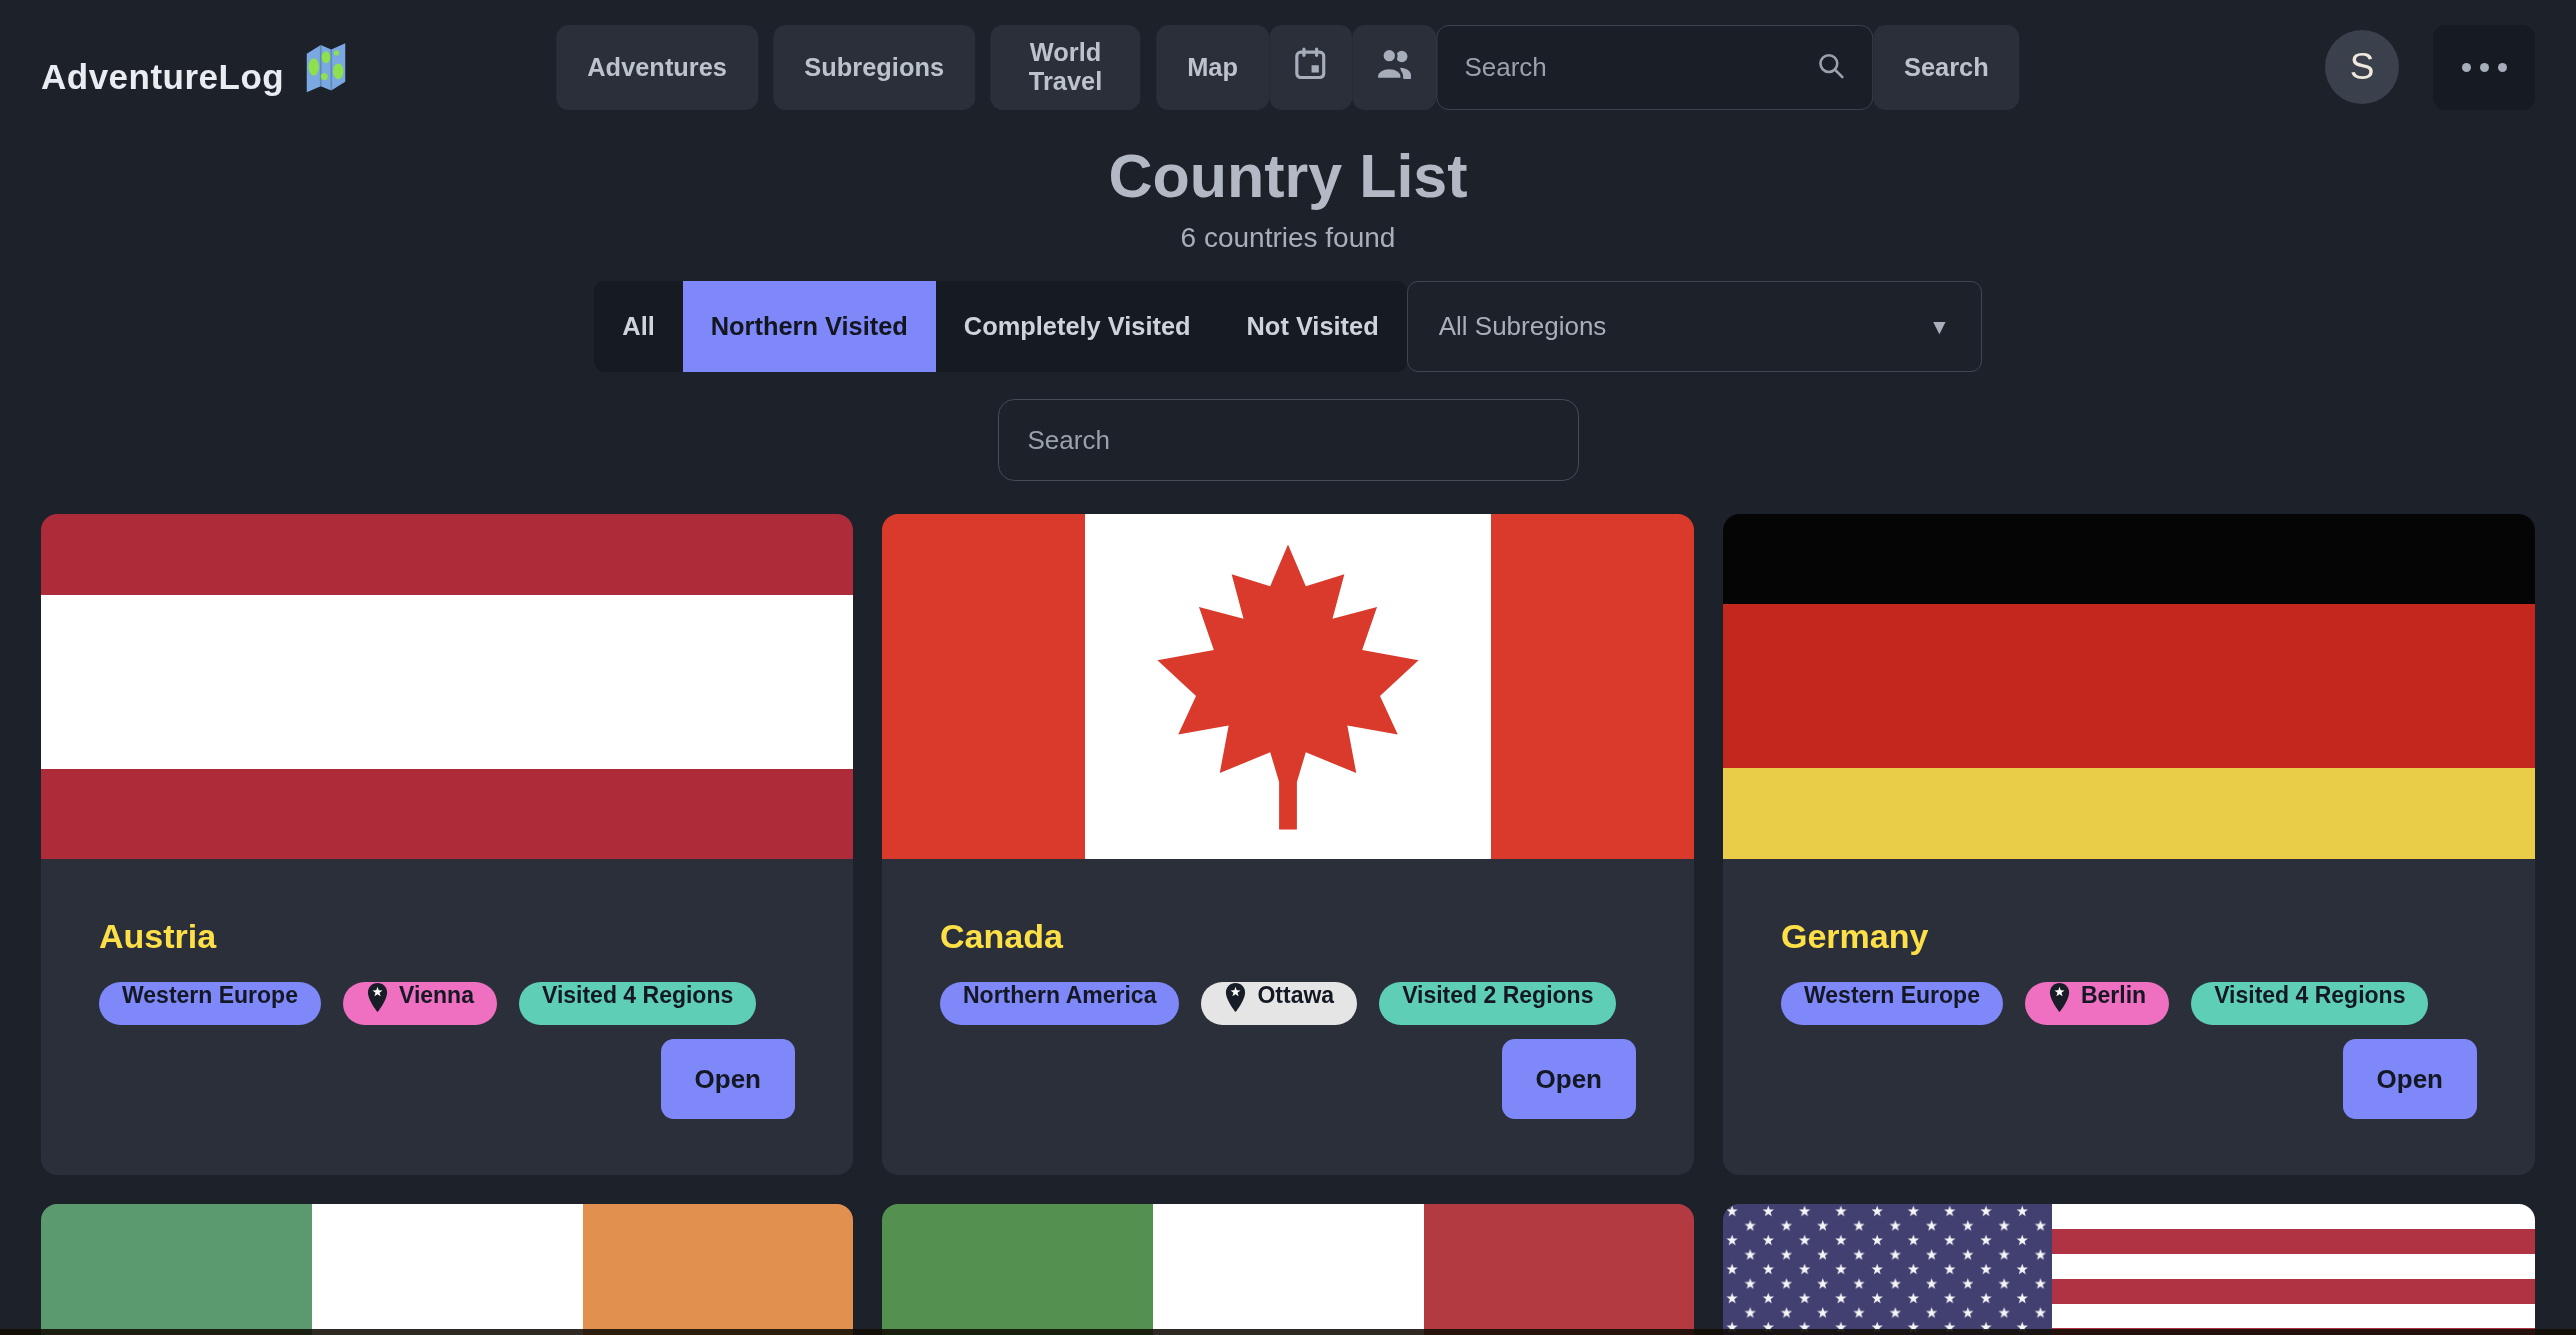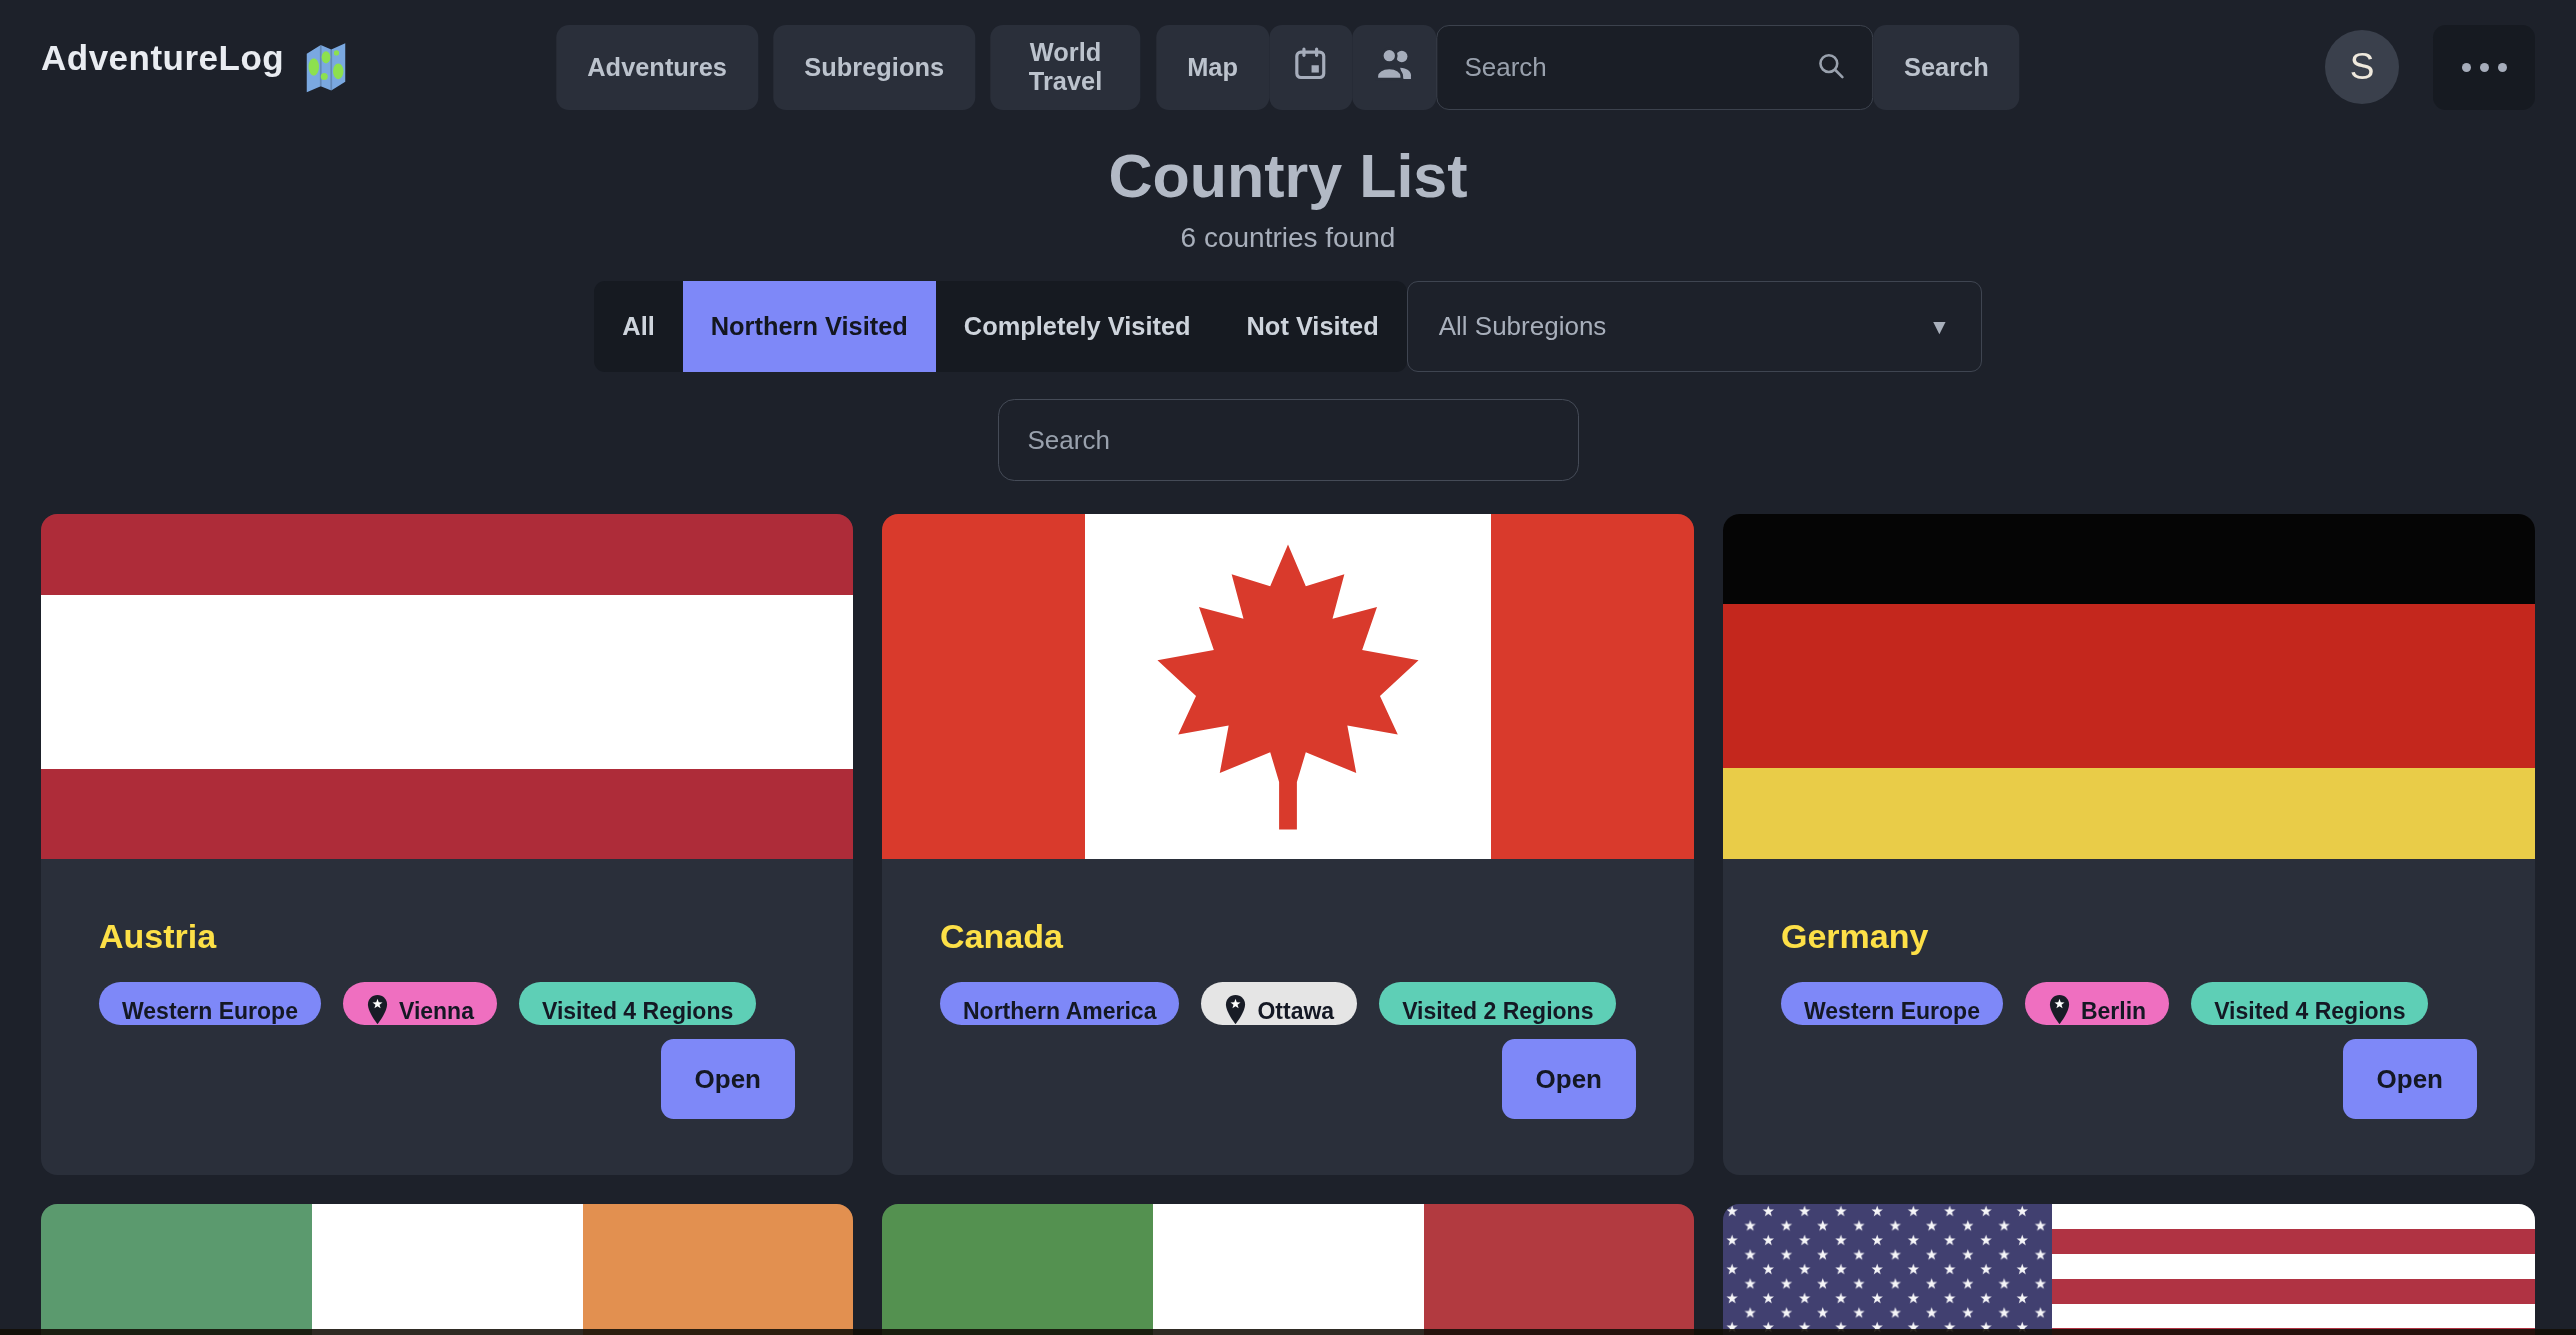--- a/index.html
+++ b/index.html
@@ -4,21 +4,21 @@
 <style>
   html,body{margin:0;padding:0;}
   body{
     width:2576px;height:1335px;overflow:hidden;
     background:#1d212a;
     font-family:"Liberation Sans", sans-serif;
     position:relative;
   }
   
   .navbar{height:134px;display:flex;align-items:center;padding:0 41px;position:relative;}
-  .brand{display:flex;align-items:flex-start;gap:14px;}
+  .brand{display:flex;align-items:flex-end;gap:14px;}
   .brand-name{font-size:35px;font-weight:700;color:#e9ecf1;letter-spacing:0.5px;cursor:pointer;}
   .nav-center{position:absolute;left:50%;transform:translateX(-50%);display:flex;align-items:center;gap:0;}
   .btn{background:#2a2f3a;border:none;border-radius:12.7px;height:85px;display:flex;align-items:center;justify-content:center;
        color:#bcc3cd;font-size:25.4px;font-weight:600;padding:0 31px;cursor:pointer;font-family:inherit;}
   .icon-btn{width:91px;padding:0;}
   .nav-search{width:437px;height:85px;background:#1a1e26;border:1.8px solid #3c424d;border-radius:12.7px;
        display:flex;align-items:center;padding:0 25.4px;gap:14.5px;box-sizing:border-box;}
   .nav-search input{flex:1;background:transparent;border:none;outline:none;color:#cfd4db;font-size:26px;font-family:inherit;min-width:0;}
   input::placeholder{color:#99a1ad;}
   .nav-right{margin-left:auto;display:flex;align-items:center;gap:34px;}
@@ -44,21 +44,21 @@
   
   .grid{display:grid;grid-template-columns:repeat(3,1fr);gap:29px;padding:0 41px;margin-top:33px;}
   .card{background:#2a2f3a;border-radius:16.3px;overflow:hidden;height:661px;display:flex;flex-direction:column;}
   .flag{height:345px;position:relative;flex:none;}
   .flag svg.leaf{position:absolute;left:50%;top:50%;transform:translate(-50%,-50%);height:86%;}
   .flag .canton{position:absolute;top:0;bottom:0;left:0;}
   .flag .stripes{position:absolute;top:0;bottom:0;right:0;}
   .card-body{flex:1;display:flex;flex-direction:column;padding:58px 58px 56px;}
   .card-name{font-size:34px;font-weight:600;color:#fde047;margin:0 0 25.4px;}
   .badges{display:flex;gap:22px;flex-wrap:wrap;}
-  .badge{height:43px;display:inline-flex;align-items:flex-end;gap:10px;border-radius:22px;padding:0 23px;
+  .badge{height:43px;display:inline-flex;align-items:flex-start;gap:10px;border-radius:22px;padding:0 23px;
        font-size:23px;font-weight:600;color:#141824;white-space:nowrap;}
   .open-btn{margin-top:auto;align-self:flex-end;height:80px;padding:0 34px;border:none;border-radius:12.7px;
        font-size:26px;font-weight:600;color:#141824;cursor:pointer;font-family:inherit;}
   .bottom-strip{position:fixed;left:0;right:0;bottom:0;height:6.3px;background:rgba(18,14,6,.88);z-index:40;}
 </style>
 </head>
 <body>
 
 <nav class="navbar">
   <div class="brand">

